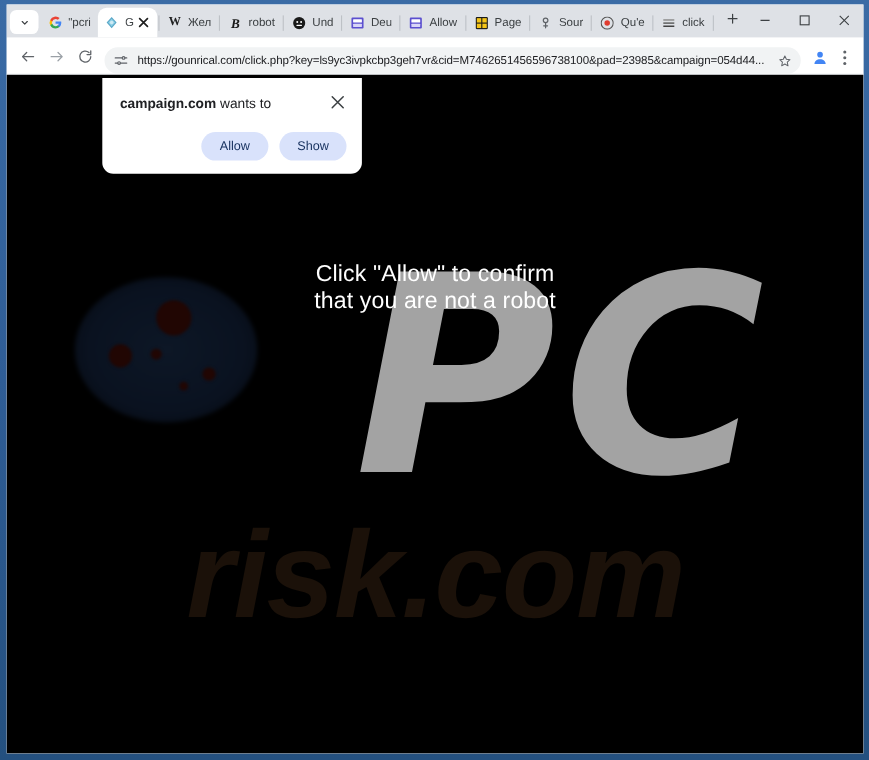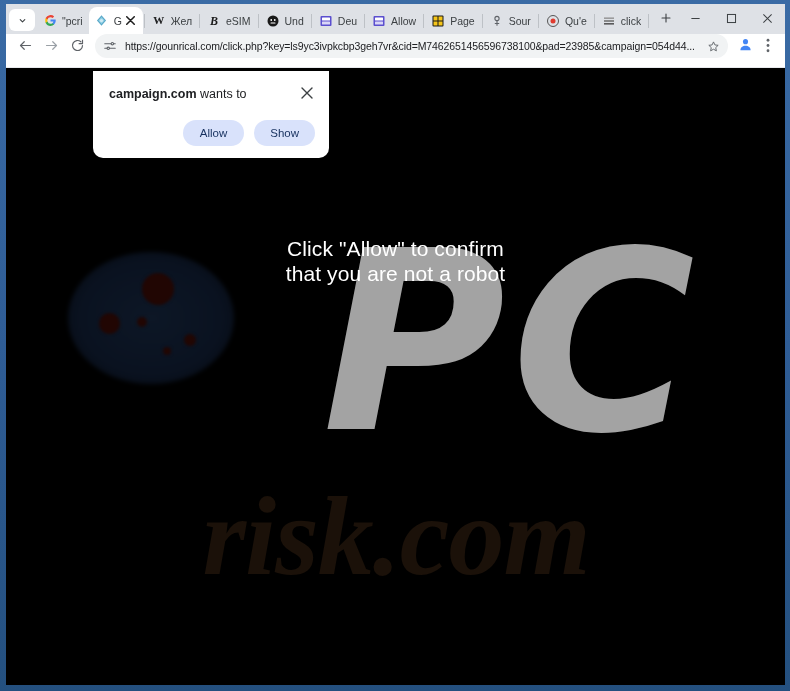--- a/index.html
+++ b/index.html
@@ -125,21 +125,21 @@
     width: 36px; height: 28px;
     display: flex; align-items: center; justify-content: center;
     color: #5f6368;
   }
 
   
   .toolbar {
     height: 34px;
     background: #ffffff;
     display: flex;
-    align-items: flex-start;
+    align-items: flex-end;
     padding: 0 6px;
     flex: none;
     border-bottom: 1px solid #e8eaed;
   }
   .tbbtn {
     width: 26px; height: 26px;
     display:flex; align-items:center; justify-content:center;
     border-radius: 50%;
     color: #5f6368;
     flex: none;
@@ -213,23 +213,23 @@
     font-size: 250px;
     font-weight: 700;
     font-style: italic;
     color: #a3a3a3;
     letter-spacing: 6px;
     line-height: 250px;
     text-align: right;
     padding-right: 60px;
   }
   .wm-risk {
-    left: 10px; top: 404px;
+    left: 10px; top: 390px;
     width: 760px;
-    font-family: Liberation Serif, serif;
+    font-family: Liberation Sans, sans-serif;
     font-size: 112px;
     font-weight: 700;
     font-style: italic;
     color: #1b1109;
     letter-spacing: -1px;
     text-align: center;
   }
 
   .blob {
     position:absolute;
@@ -362,21 +362,21 @@
 
         <div class="tab inactive">
           <span class="favicon" style="font-family:'Liberation Serif',serif;font-weight:700;font-size:11px;color:#202122;">W</span>
           <span class="title">Жел</span>
         </div>
 
         <div class="tab-sep"></div>
 
         <div class="tab inactive">
           <span class="favicon" style="font-family:'Liberation Serif',serif;font-weight:700;font-style:italic;font-size:12px;color:#1a1a1a;">B</span>
-          <span class="title">eSIM</span>
+          <span class="title">robot</span>
         </div>
 
         <div class="tab-sep"></div>
 
         <div class="tab inactive">
           <span class="favicon">
             <svg width="12" height="12" viewBox="0 0 24 24">
               <circle cx="12" cy="12" r="11" fill="#1a1a1a"></circle>
               <circle cx="8.5" cy="10" r="1.8" fill="#fff"></circle>
               <circle cx="15.5" cy="10" r="1.8" fill="#fff"></circle>

